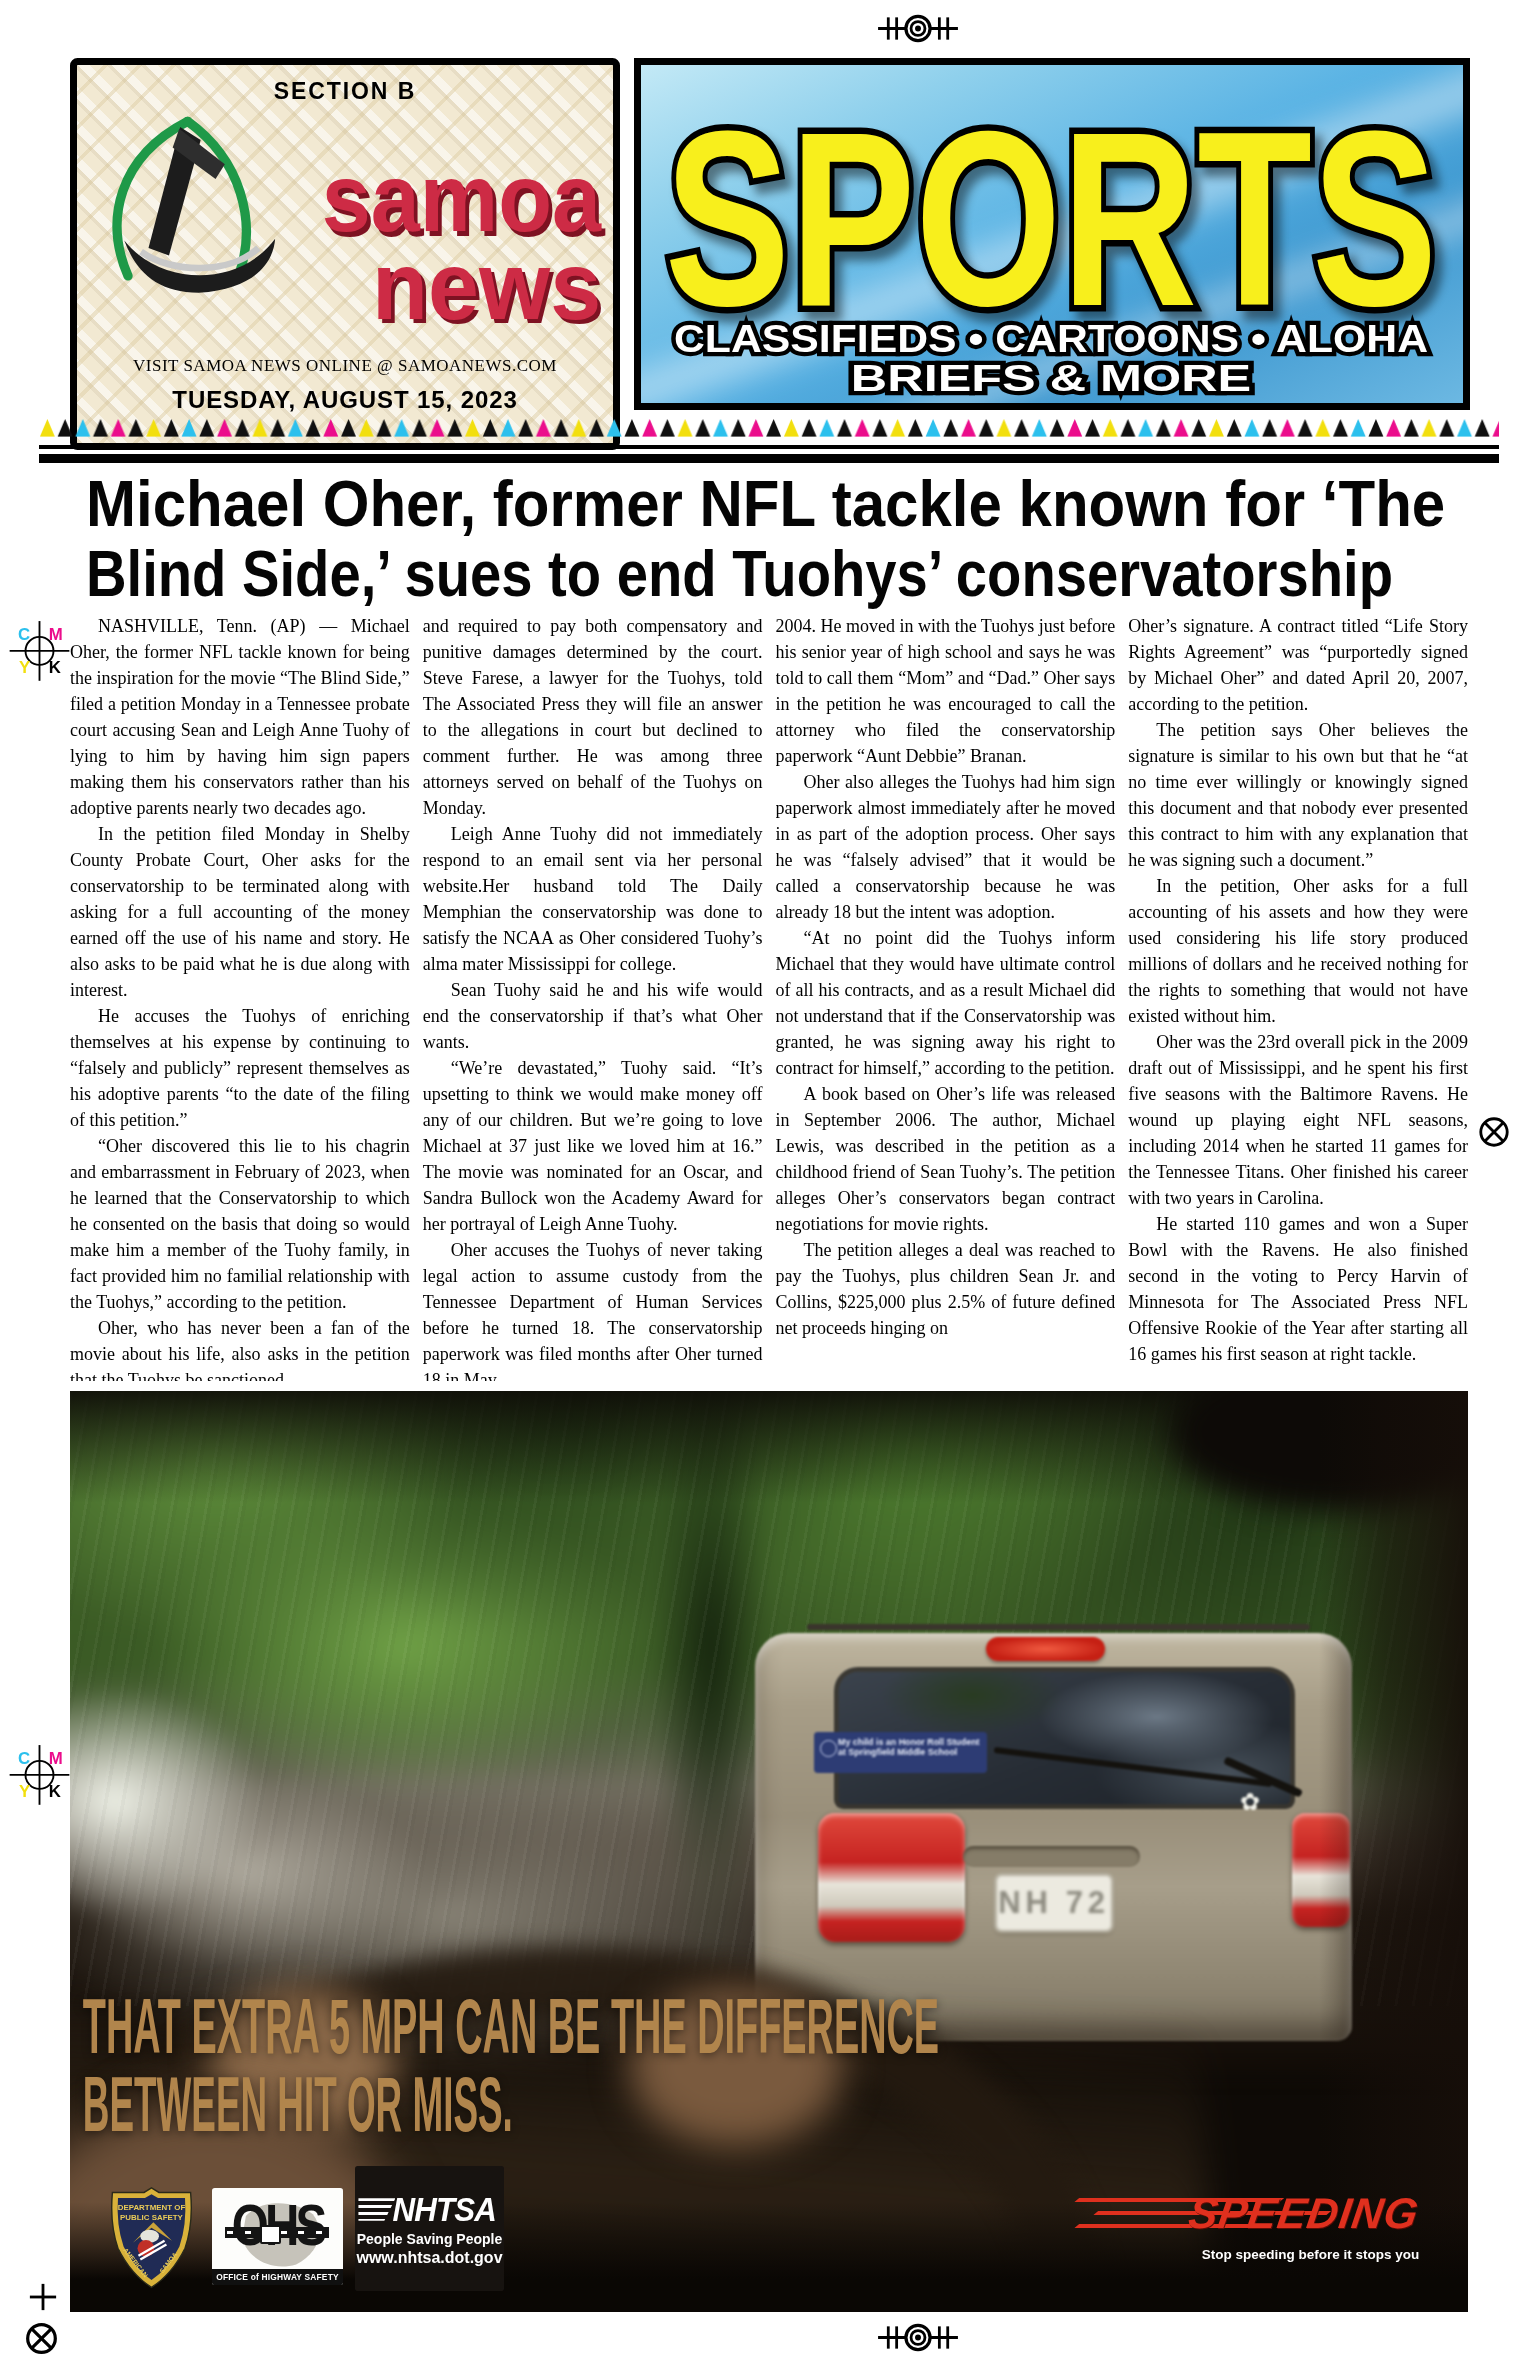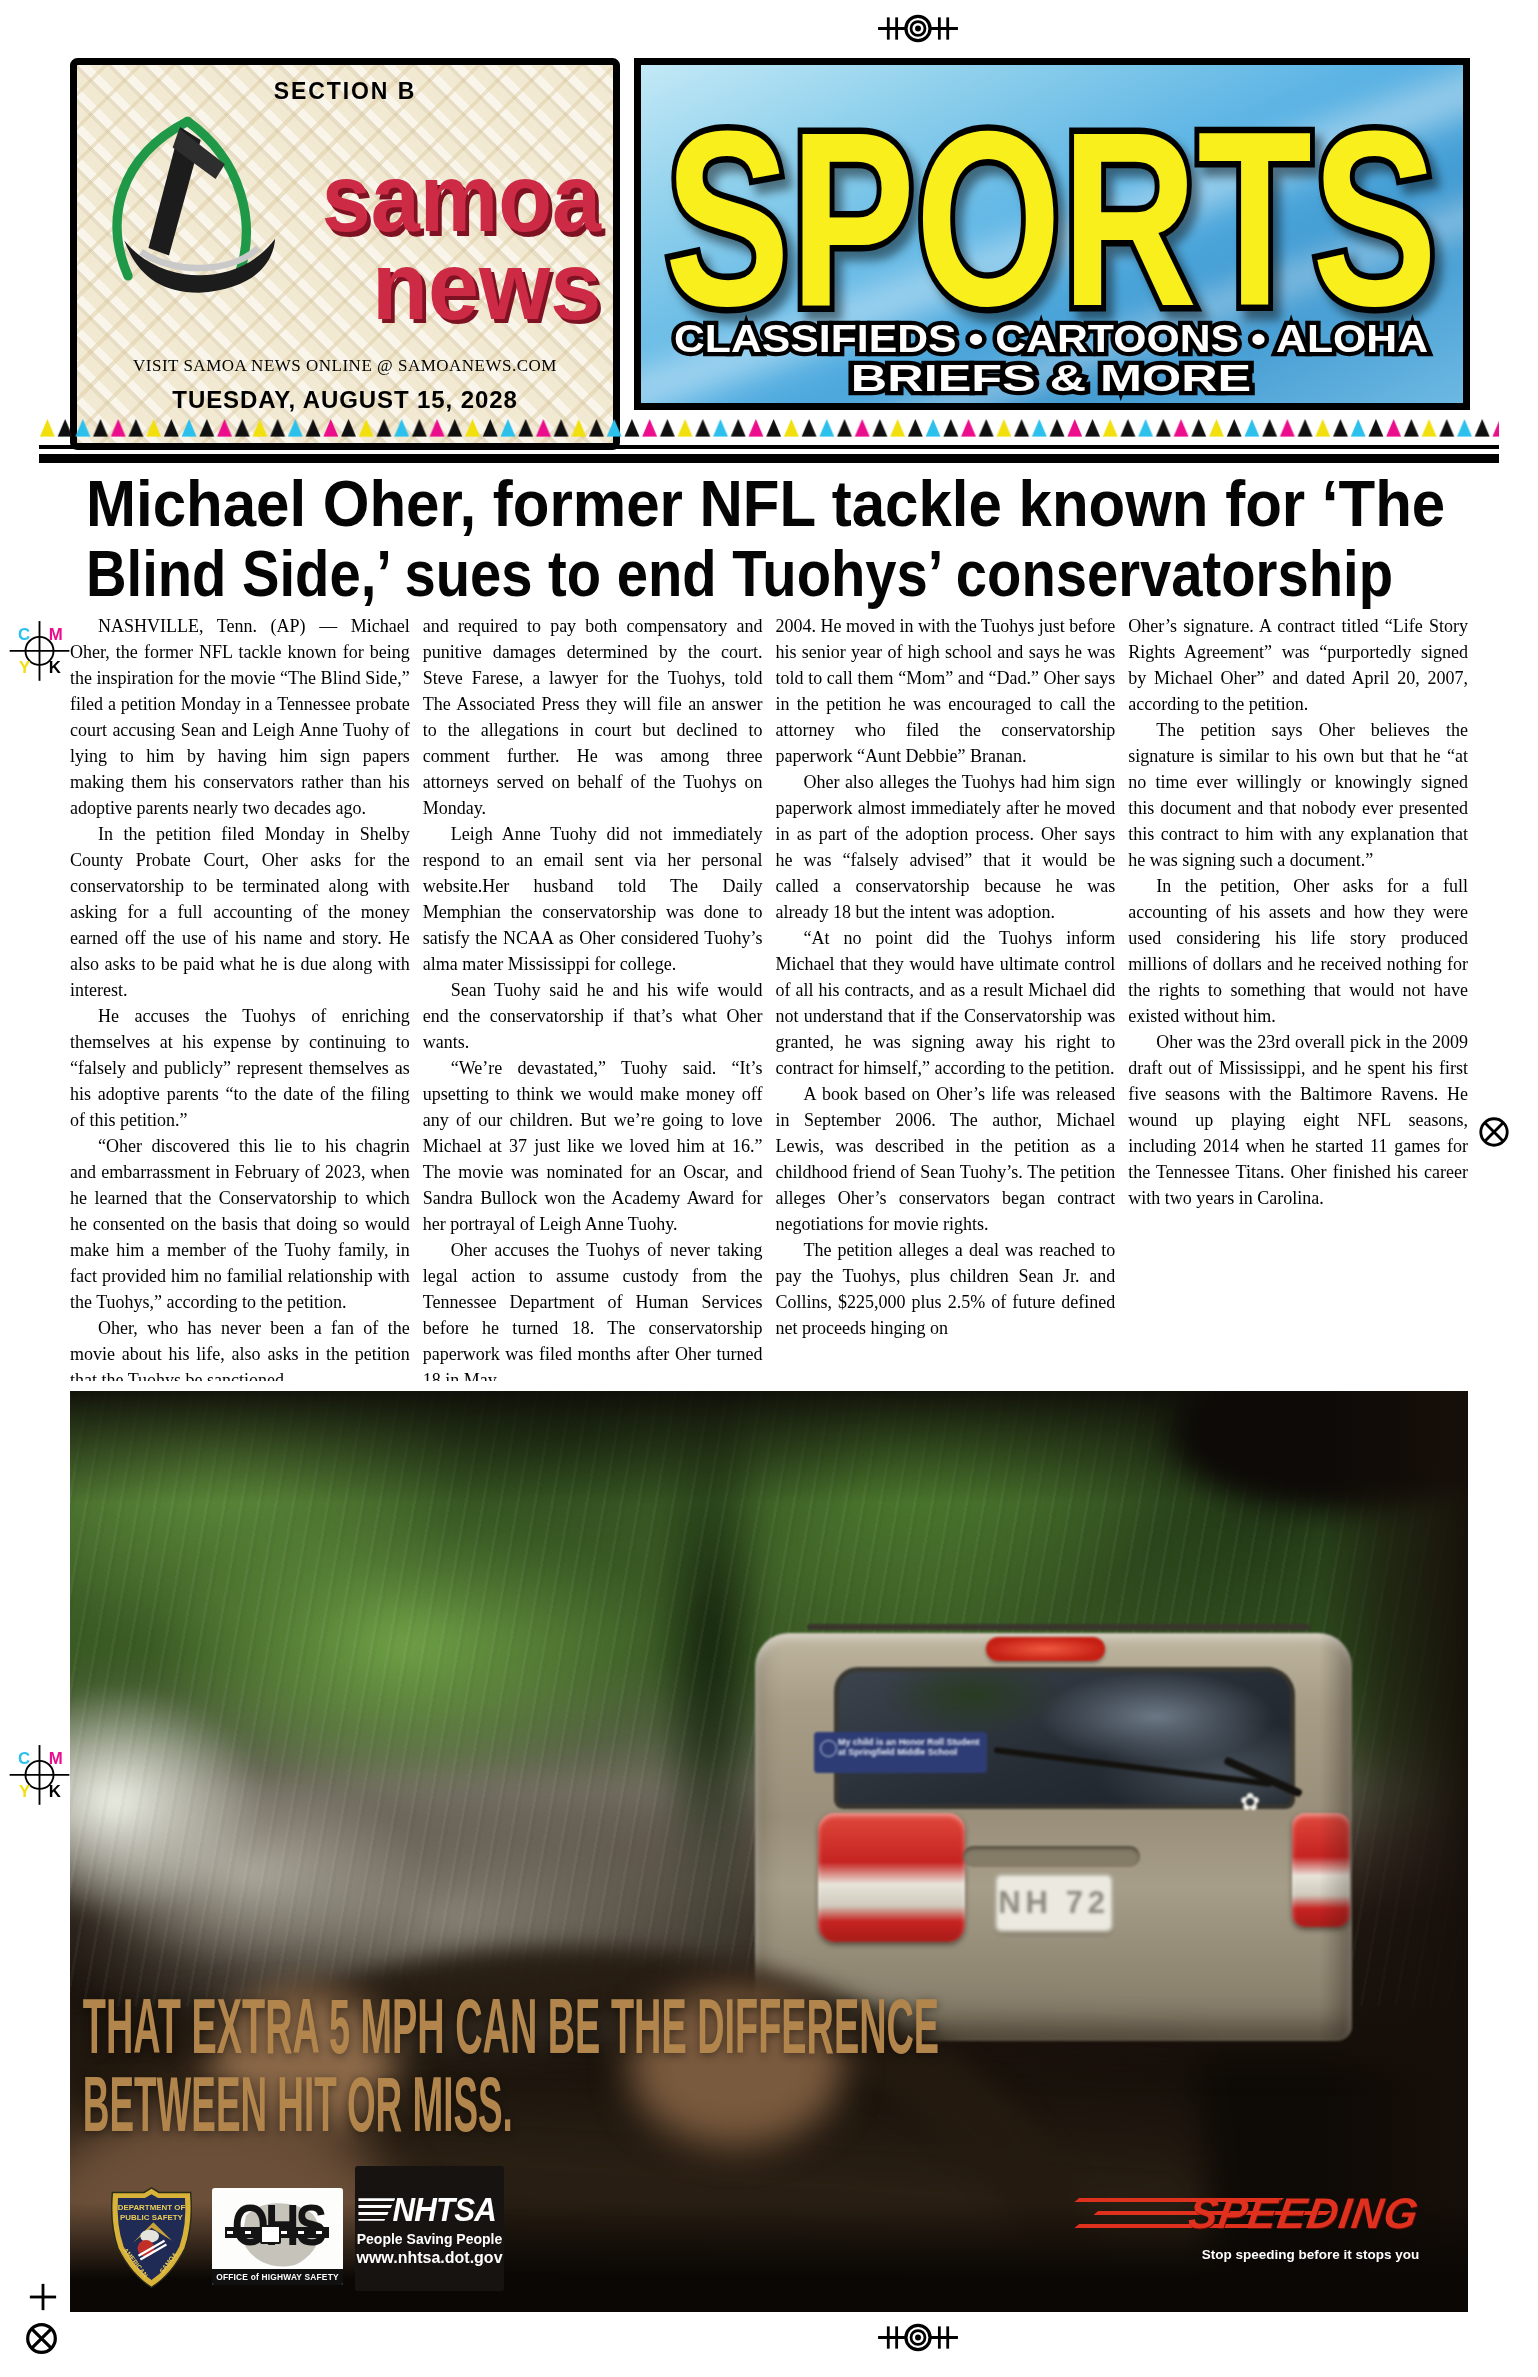--- a/index.html
+++ b/index.html
@@ -152,21 +152,21 @@
         <path d="M103,32 L152,70 L142,86 L96,52 Z" fill="#2e2e2e"></path>
         <path d="M44,152 C84,202 168,202 206,150 C204,176 184,204 124,208 C78,208 56,184 44,152 Z" fill="#1c1c1c"></path>
         <path d="M62,164 C96,188 158,188 188,160" stroke="#c9c9c9" stroke-width="7" fill="none"></path>
       </g>
       <text x="556" y="142" text-anchor="end" textLength="300" lengthAdjust="spacingAndGlyphs" font-family="Liberation Sans, sans-serif" font-weight="bold" font-size="104" fill="#7e1222" transform="translate(4,5)">samoa</text>
       <text x="556" y="142" text-anchor="end" textLength="300" lengthAdjust="spacingAndGlyphs" font-family="Liberation Sans, sans-serif" font-weight="bold" font-size="104" fill="#cd2b45">samoa</text>
       <text x="556" y="236" text-anchor="end" textLength="246" lengthAdjust="spacingAndGlyphs" font-family="Liberation Sans, sans-serif" font-weight="bold" font-size="104" fill="#7e1222" transform="translate(4,5)">news</text>
       <text x="556" y="236" text-anchor="end" textLength="246" lengthAdjust="spacingAndGlyphs" font-family="Liberation Sans, sans-serif" font-weight="bold" font-size="104" fill="#cd2b45">news</text>
     </svg>
     <div class="abs visit-line">VISIT SAMOA NEWS ONLINE @ SAMOANEWS.COM</div>
-    <div class="abs date-line">TUESDAY, AUGUST 15, 2028</div>
+    <div class="abs date-line">TUESDAY, AUGUST 15, 2023</div>
   </div>
 
   <div class="abs mast-right">
     <div class="abs sky-streak" style="left:-56px;top:140px;width:1025px;height:43px"></div>
     <div class="abs sky-streak" style="left:168px;top:224px;width:839px;height:28px"></div>
     <svg class="abs" style="left:0;top:0" width="821" height="337" viewBox="0 0 881 362">
       <text x="440" y="258" text-anchor="middle" textLength="830" lengthAdjust="spacingAndGlyphs" font-family="Liberation Sans, sans-serif" font-weight="bold" font-size="268" fill="#f8ef1c" stroke="#000" stroke-width="14" paint-order="stroke" style="filter:drop-shadow(8px 10px 5px rgba(0,0,0,.45))">SPORTS</text>
       <text x="440" y="308" text-anchor="middle" textLength="810" lengthAdjust="spacingAndGlyphs" font-family="Liberation Sans, sans-serif" font-weight="bold" font-size="42" fill="#fff" stroke="#000" stroke-width="9" paint-order="stroke">CLASSIFIEDS • CARTOONS • ALOHA</text>
       <text x="440" y="350" text-anchor="middle" textLength="430" lengthAdjust="spacingAndGlyphs" font-family="Liberation Sans, sans-serif" font-weight="bold" font-size="40" fill="#fff" stroke="#000" stroke-width="9" paint-order="stroke">BRIEFS &amp; MORE</text>
     </svg>
@@ -213,20 +213,21 @@
       <p>Oher also alleges the Tuohys had him sign paperwork almost immediately after he moved in as part of the adoption process. Oher says he was “falsely advised” that it would be called a conservatorship because he was already 18 but the intent was adoption.</p>
       <p>“At no point did the Tuohys inform Michael that they would have ultimate control of all his contracts, and as a result Michael did not understand that if the Conservatorship was granted, he was signing away his right to contract for himself,” according to the petition.</p>
       <p>A book based on Oher’s life was released in September 2006. The author, Michael Lewis, was described in the petition as a childhood friend of Sean Tuohy’s. The petition alleges Oher’s conservators began contract negotiations for movie rights.</p>
       <p>The petition alleges a deal was reached to pay the Tuohys, plus children Sean Jr. and Collins, $225,000 plus 2.5% of future defined net proceeds hinging on</p>
     </div>
     <div class="col">
       <p class="cont">Oher’s signature. A contract titled “Life Story Rights Agreement” was “purportedly signed by Michael Oher” and dated April 20, 2007, according to the petition.</p>
       <p>The petition says Oher believes the signature is similar to his own but that he “at no time ever willingly or knowingly signed this document and that nobody ever presented this contract to him with any explanation that he was signing such a document.”</p>
       <p>In the petition, Oher asks for a full accounting of his assets and how they were used considering his life story produced millions of dollars and he received nothing for the rights to something that would not have existed without him.</p>
       <p>Oher was the 23rd overall pick in the 2009 draft out of Mississippi, and he spent his first five seasons with the Baltimore Ravens. He wound up playing eight NFL seasons, including 2014 when he started 11 games for the Tennessee Titans. Oher finished his career with two years in Carolina.</p>
+      <p>He started 110 games and won a Super Bowl with the Ravens. He also finished second in the voting to Percy Harvin of Minnesota for The Associated Press NFL Offensive Rookie of the Year after starting all 16 games his first season at right tackle.</p>
     </div>
   </div>
 
   <svg class="abs" style="left:3.7px;top:608px" width="71" height="84" viewBox="0 0 76 90">
     <line x1="6" y1="46" x2="70" y2="46" stroke="#000" stroke-width="2"></line>
     <line x1="38" y1="14" x2="38" y2="78" stroke="#000" stroke-width="2"></line>
     <circle cx="38" cy="46" r="15" fill="none" stroke="#000" stroke-width="2"></circle>
     <text x="28" y="34" text-anchor="end" font-size="18" font-weight="bold" font-family="Liberation Sans, sans-serif" fill="#2cc0ed">C</text>
     <text x="48" y="34" font-size="18" font-weight="bold" font-family="Liberation Sans, sans-serif" fill="#eb0d8c">M</text>
     <text x="28" y="70" text-anchor="end" font-size="18" font-weight="bold" font-family="Liberation Sans, sans-serif" fill="#f2df0e">Y</text>

